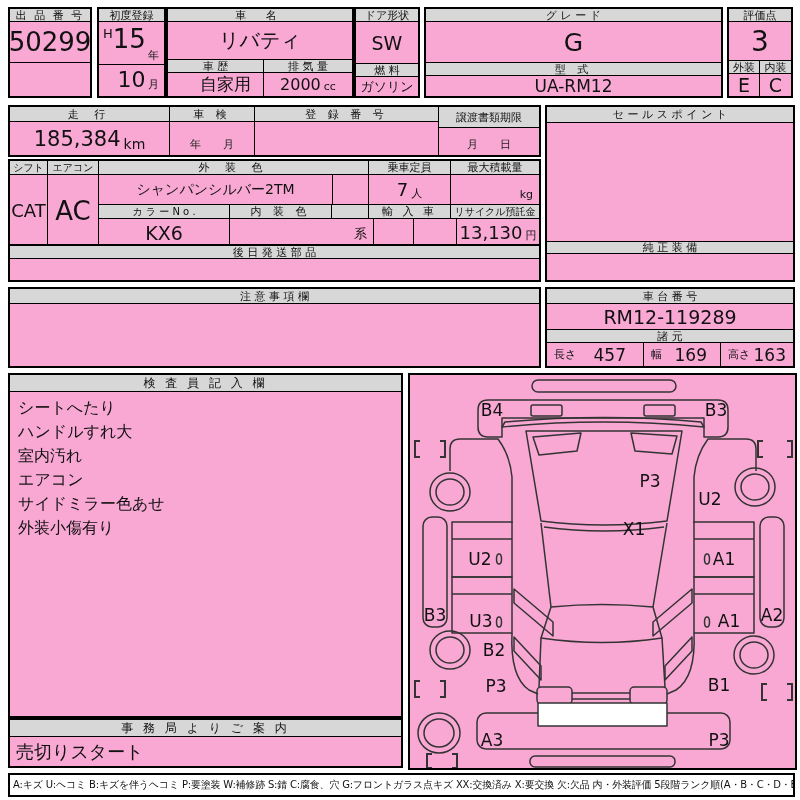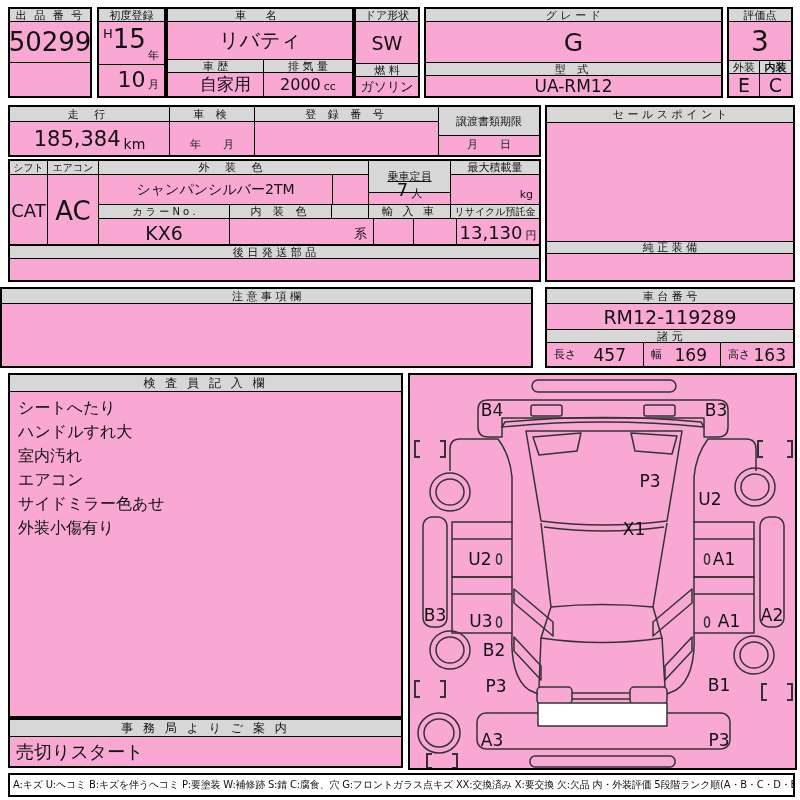--- a/index.html
+++ b/index.html
@@ -79,34 +79,34 @@
     <div class="val bb" style="height:42px;font-size:25px;">G</div>
     <div class="hdr" style="height:13px;letter-spacing:4px;">型 式</div>
     <div class="val grow" style="font-size:17px;">UA-RM12</div>
   </div>
 
   <div class="box" style="left:727px;top:7px;width:66px;height:91px;">
     <div class="hdr" style="height:13px;">評価点</div>
     <div class="val bb" style="height:42px;font-size:28px;">3</div>
     <div class="row" style="height:13px;flex:0 0 auto;">
       <div class="hdr cell" style="width:50%;height:13px;">外装</div>
-      <div class="hdr" style="width:50%;height:13px;font-weight:bold;">内装</div>
+      <div class="hdr" style="width:50%;height:13px;">内装</div>
     </div>
     <div class="row grow">
       <div class="cell val" style="width:50%;font-size:19px;">E</div>
       <div class="val" style="width:50%;font-size:19px;">C</div>
     </div>
   </div>
 
   <div class="box" style="left:8px;top:105px;width:533px;height:52px;">
     <div class="row" style="height:15px;flex:0 0 auto;">
       <div class="hdr cell" style="width:160px;height:15px;letter-spacing:6px;">走 行</div>
       <div class="hdr cell" style="width:85px;height:15px;letter-spacing:4px;">車 検</div>
       <div class="hdr cell" style="width:184px;height:15px;letter-spacing:4px;">登 録 番 号</div>
-      <div class="hdr" style="flex:1;height:29px;">譲渡書類期限</div>
+      <div class="hdr" style="flex:1;height:21px;">譲渡書類期限</div>
     </div>
     <div class="row grow">
       <div class="cell val" style="width:160px;font-size:21px;">
         <span>185,384</span>
         <span class="unit" style="font-size:14px;">km</span>
       </div>
       <div class="cell small-ph" style="width:85px;">
         <span>年</span>
         <span>月</span>
       </div>
@@ -123,21 +123,21 @@
       <div class="hdr" style="height:14px;font-size:10px;">シフト</div>
       <div class="val grow" style="font-size:18px;">CAT</div>
     </div>
     <div class="cell" style="width:51px;display:flex;flex-direction:column;">
       <div class="hdr" style="height:14px;font-size:10px;">エアコン</div>
       <div class="val grow" style="font-size:26px;">AC</div>
     </div>
     <div class="grow" style="display:flex;flex-direction:column;">
       <div class="row" style="height:14px;flex:0 0 auto;">
         <div class="hdr cell" style="width:270px;height:14px;letter-spacing:6px;">外 装 色</div>
-        <div class="hdr cell" style="width:82px;height:32px;text-decoration:underline;">乗車定員</div>
+        <div class="hdr cell" style="width:82px;height:14px;">乗車定員</div>
         <div class="hdr" style="flex:1;height:14px;">最大積載量</div>
       </div>
       <div class="row bb" style="height:30px;flex:0 0 auto;">
         <div class="cell val" style="width:234px;font-size:14px;">シャンパンシルバー2TM</div>
         <div class="cell" style="width:36px;"></div>
         <div class="cell val" style="width:82px;font-size:18px;">
           <span>7</span>
           <span class="unit">人</span>
         </div>
         <div style="flex:1;display:flex;align-items:flex-end;justify-content:flex-end;padding:0 6px 3px 0;font-size:11px;">kg</div>
@@ -160,21 +160,21 @@
         </div>
       </div>
     </div>
   </div>
 
   <div class="box" style="left:8px;top:244px;width:533px;height:38px;">
     <div class="hdr" style="height:13px;">後 日 発 送 部 品</div>
     <div class="grow"></div>
   </div>
 
-  <div class="box" style="left:0;top:287px;width:533px;height:81px;">
+  <div class="box" style="left:8px;top:287px;width:533px;height:81px;">
     <div class="hdr" style="height:15px;">注 意 事 項 欄</div>
     <div class="grow"></div>
   </div>
 
   <div class="box" style="left:545px;top:105px;width:250px;height:177px;">
     <div class="hdr" style="height:16px;">セ ー ル ス ポ イ ン ト</div>
     <div class="grow"></div>
     <div class="hdr" style="height:13px;border-top:1px solid #000;">純 正 装 備</div>
     <div style="height:26px;flex:0 0 auto;"></div>
   </div>

